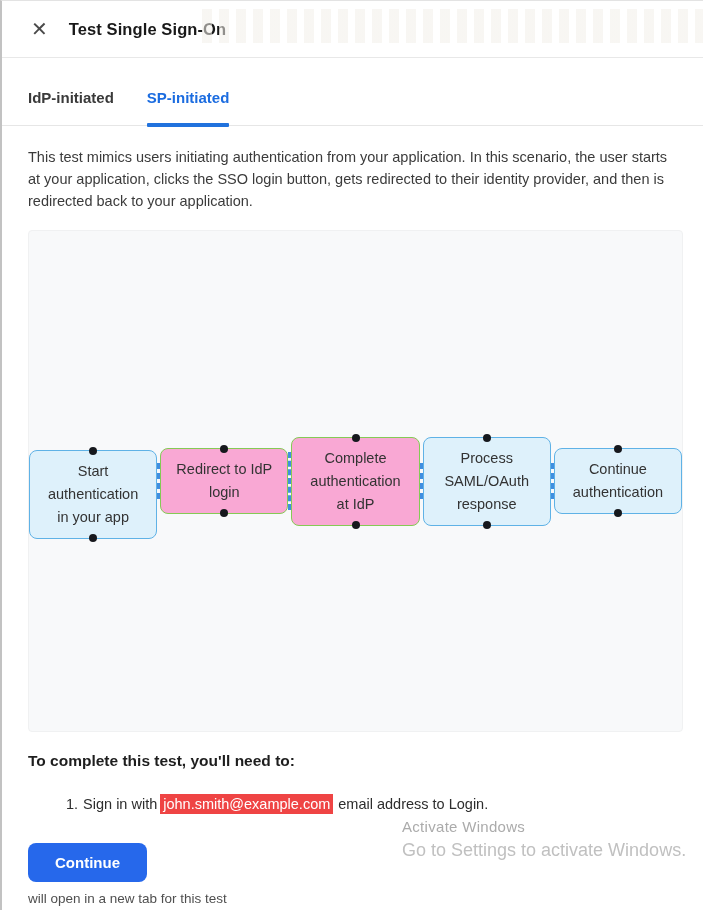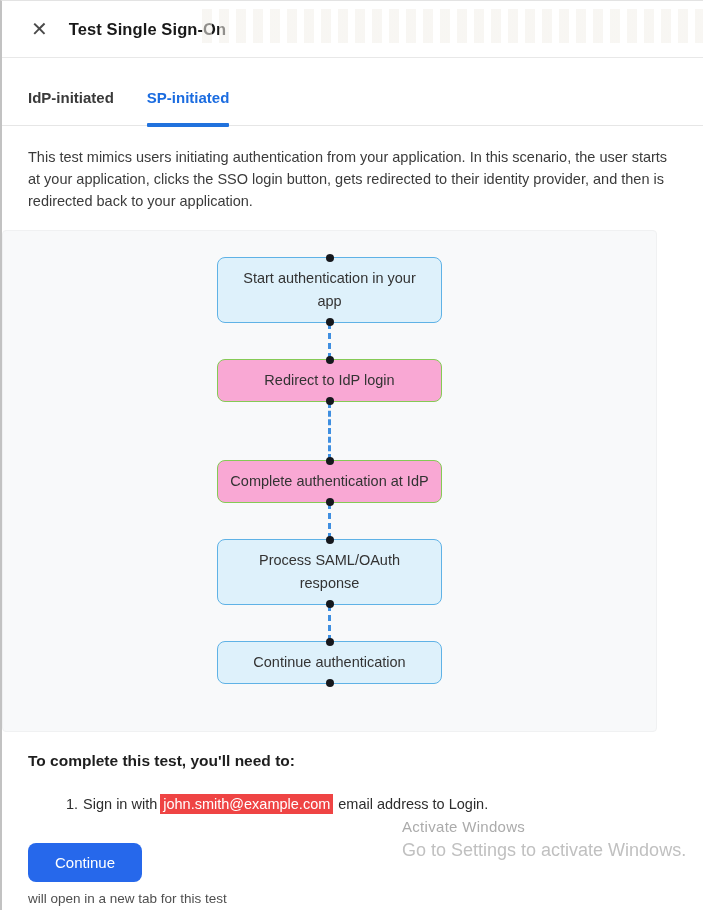--- a/index.html
+++ b/index.html
@@ -54,25 +54,26 @@
 
   
   .description {
     margin:20px 26px 18px;
     width:650px;
     font-size:14.5px; line-height:22px; color:#3b3b3b;
   }
 
   
   .flow-panel {
+    margin-left:26px;
     width:655px; height:502px;
     background:#f8f9fa;
     border:1px solid #f0f1f2;
     border-radius:4px;
-    display:flex; flex-direction:column; align-items:center;
+    display:flex; align-items:center;
   }
   .step {
     width:225px;
     border-radius:8px;
     text-align:center;
     font-size:14.5px; color:#333;
     line-height:23px;
     padding:9px 12px;
     position:relative;
   }
@@ -100,21 +101,21 @@
     background:#ef4444; color:#ffffff;
     padding:2px 3px; margin:0 5px 0 3px;
   }
 
   
   .continue-btn {
     display:block;
     margin:31px 0 0 26px;
     background:#2668eb; color:#ffffff;
     border:none; border-radius:8px;
-    font-family:inherit; font-size:15px; font-weight:400;
+    font-family:inherit; font-size:15px; font-weight:700;
     padding:11px 27px; cursor:pointer;
   }
   .footer-note {
     margin:9px 0 0 26px;
     font-size:13.5px; color:#4f4f4f;
   }
 
   
   .watermark { position:absolute; left:400px; top:817px; pointer-events:none; }
   .watermark-title { font-size:15px; color:#ababab; letter-spacing:.3px; }

